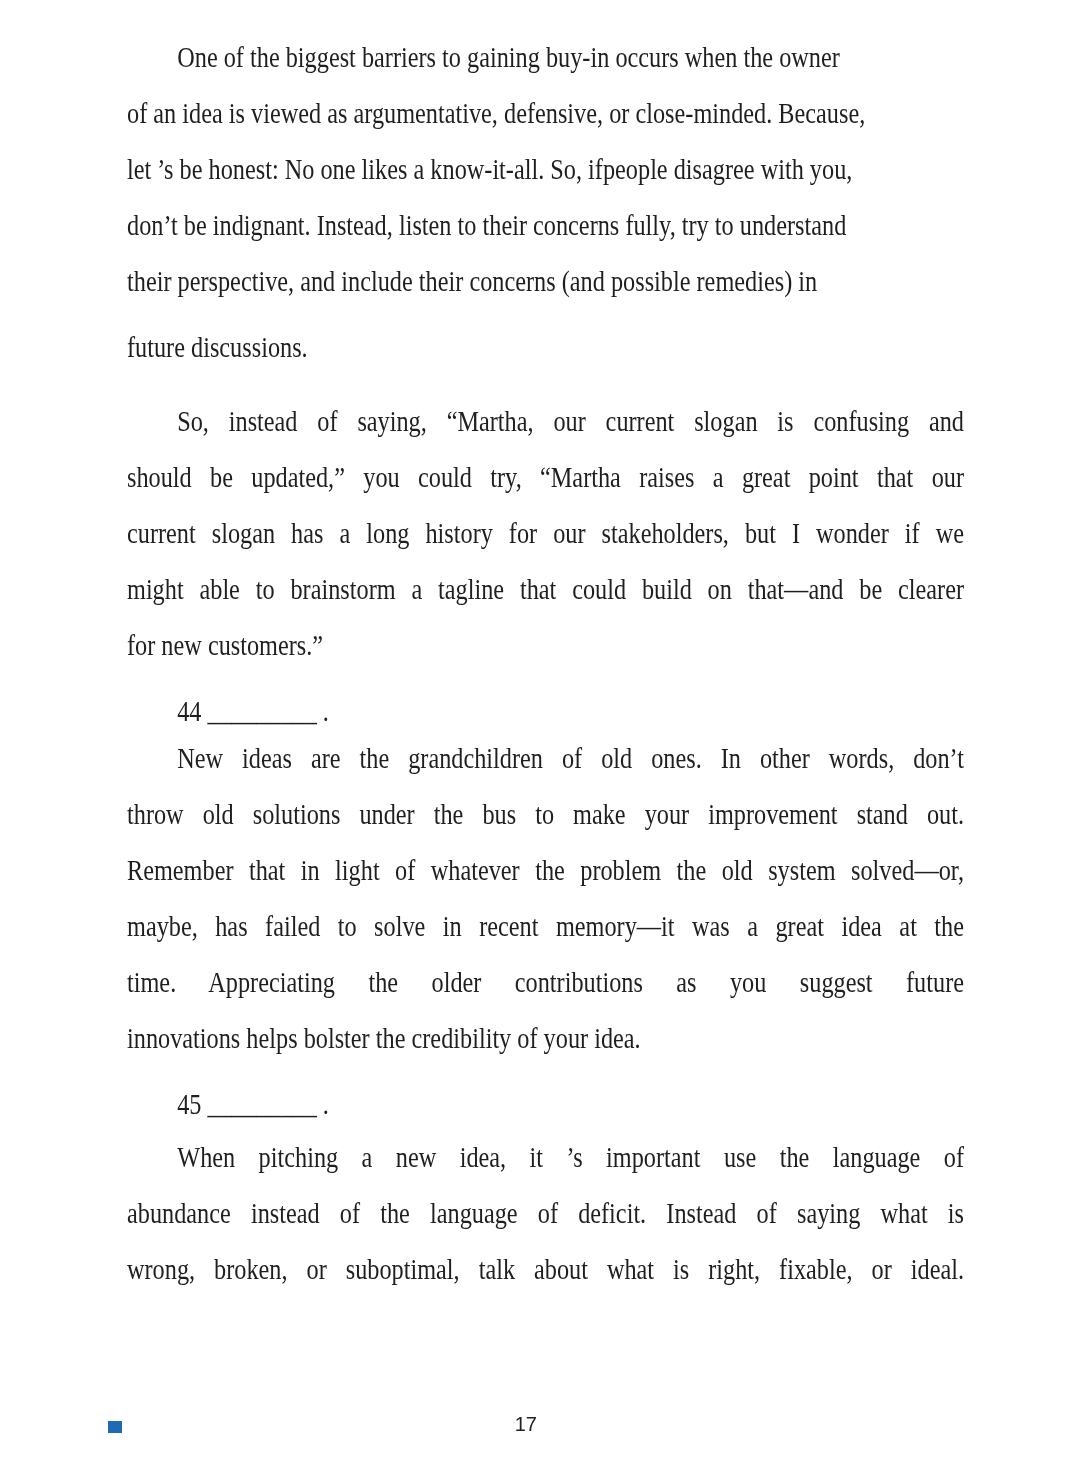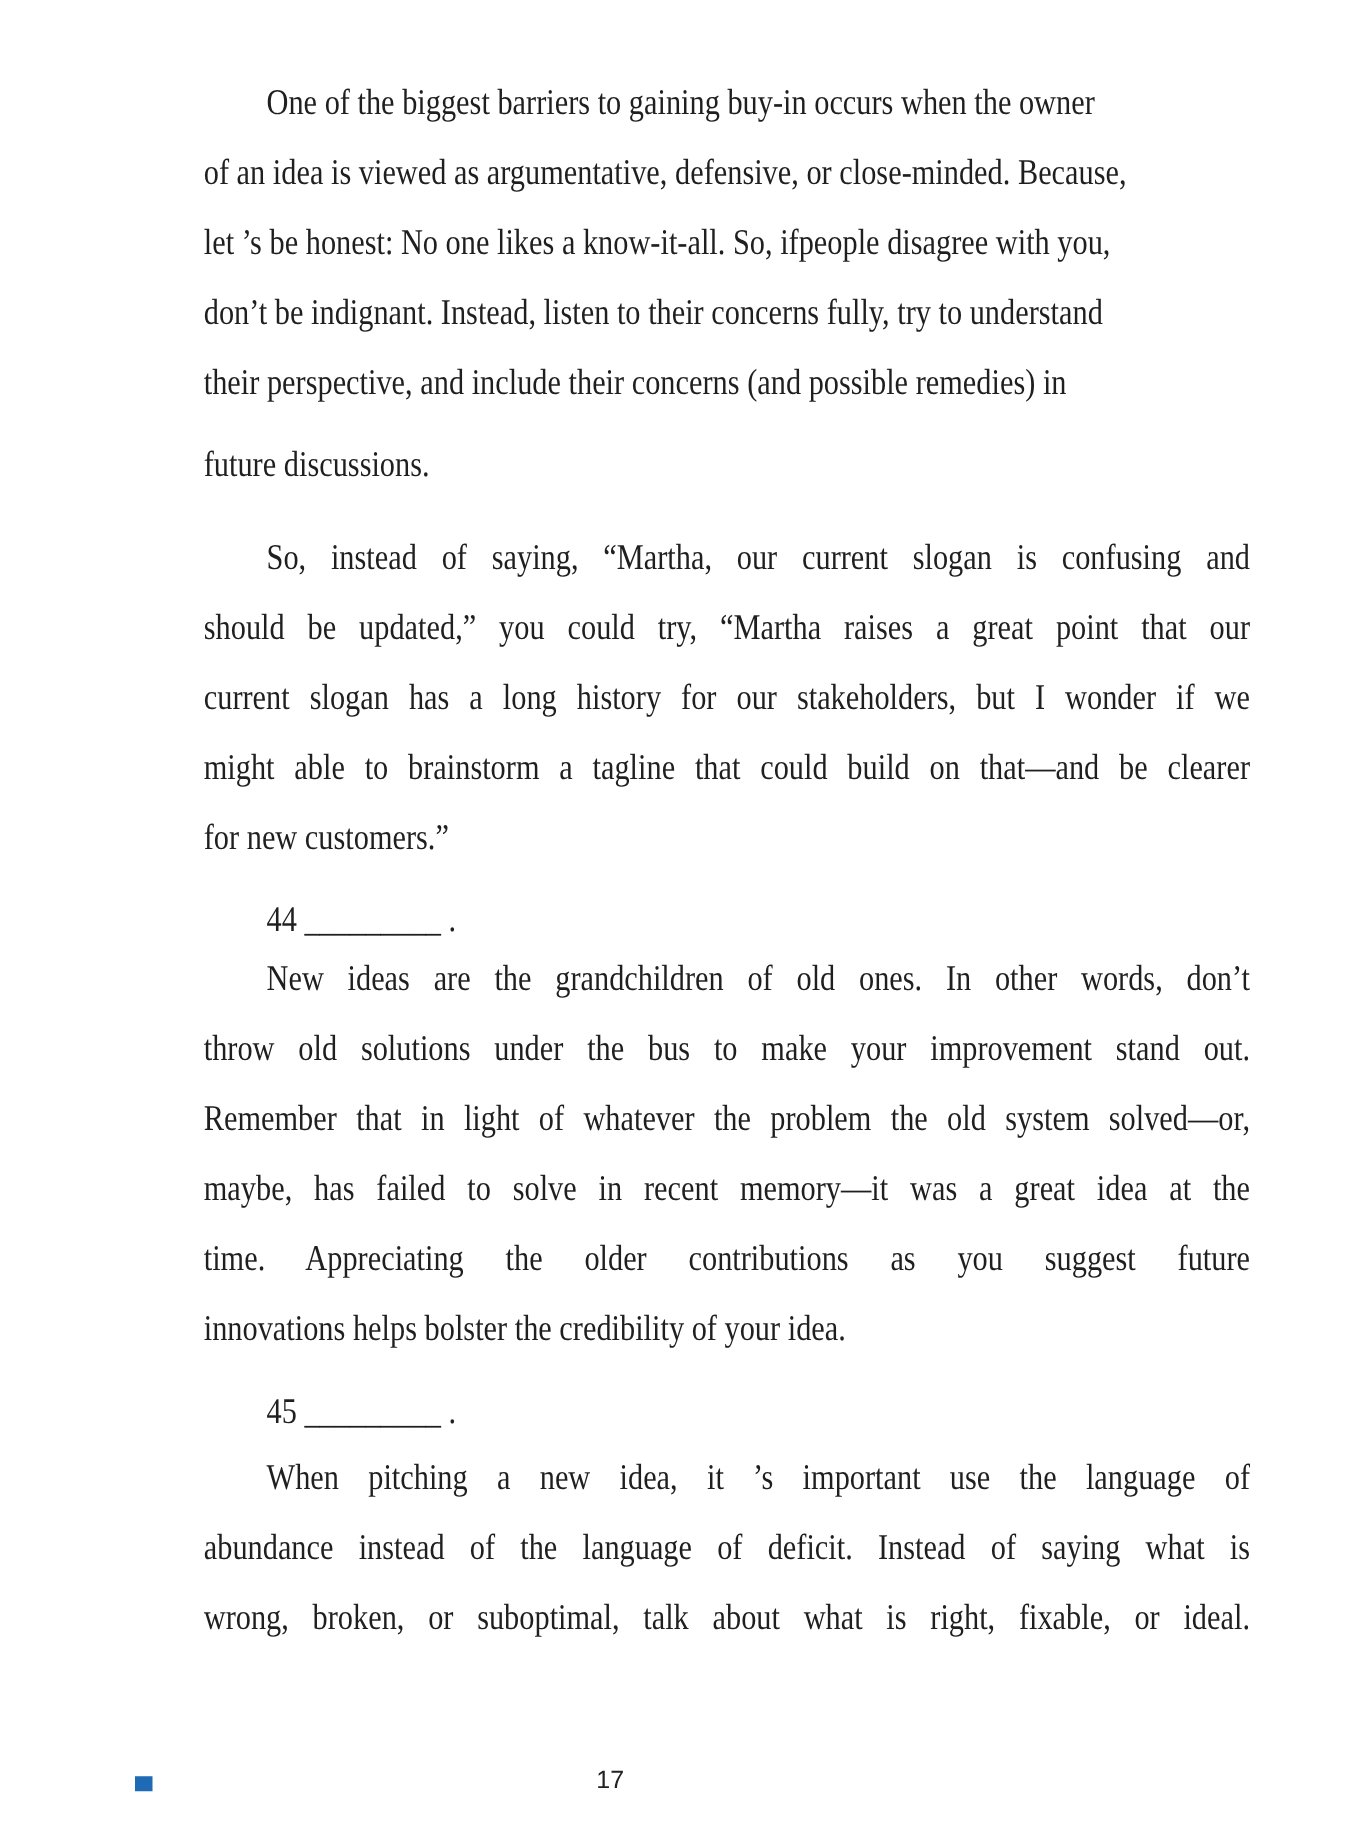--- a/index.html
+++ b/index.html
@@ -5,21 +5,21 @@
   html, body { margin: 0; padding: 0; background: #ffffff; }
   .page {
     position: relative;
     width: 1080px;
     height: 1461px;
     background: #ffffff;
     overflow: hidden;
     font-family: "Liberation Serif", serif;
     color: #1f1f1f;
   }
-  .doc { padding: 54px 0 0 127px; margin-left: 36px; }
+  .doc { padding: 29px 0 0 127px; }
   .para {
     width: 1000px;
     transform: scaleX(0.837);
     transform-origin: 0 0;
   }
   .line {
     height: 56px;
     line-height: 56px;
     font-size: 29px;
     overflow: hidden;
@@ -38,21 +38,21 @@
     top: 1421px;
     width: 14px;
     height: 12px;
     background: #1e6ab4;
   }
   .pagenum {
     position: absolute;
     left: 477px;
     top: 1402px;
     width: 60px;
-    text-align: left;
+    text-align: right;
     font-family: "Liberation Sans", sans-serif;
     font-size: 20px;
     line-height: 44px;
     color: #222222;
   }
 </style>
 </head>
 <body>
 
 <div class="page">

